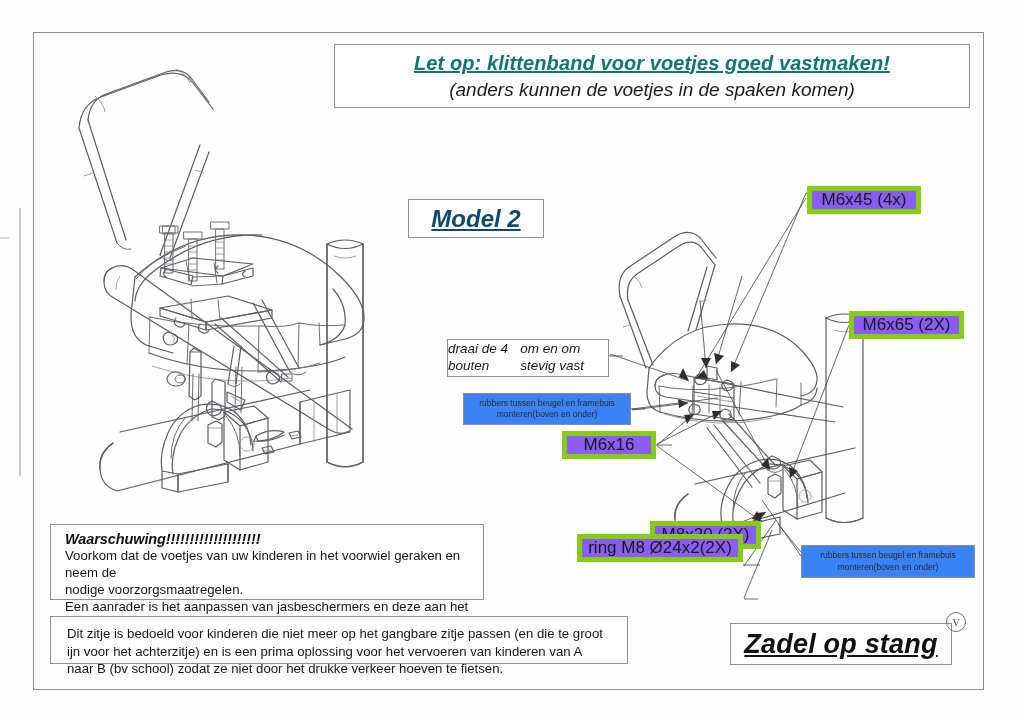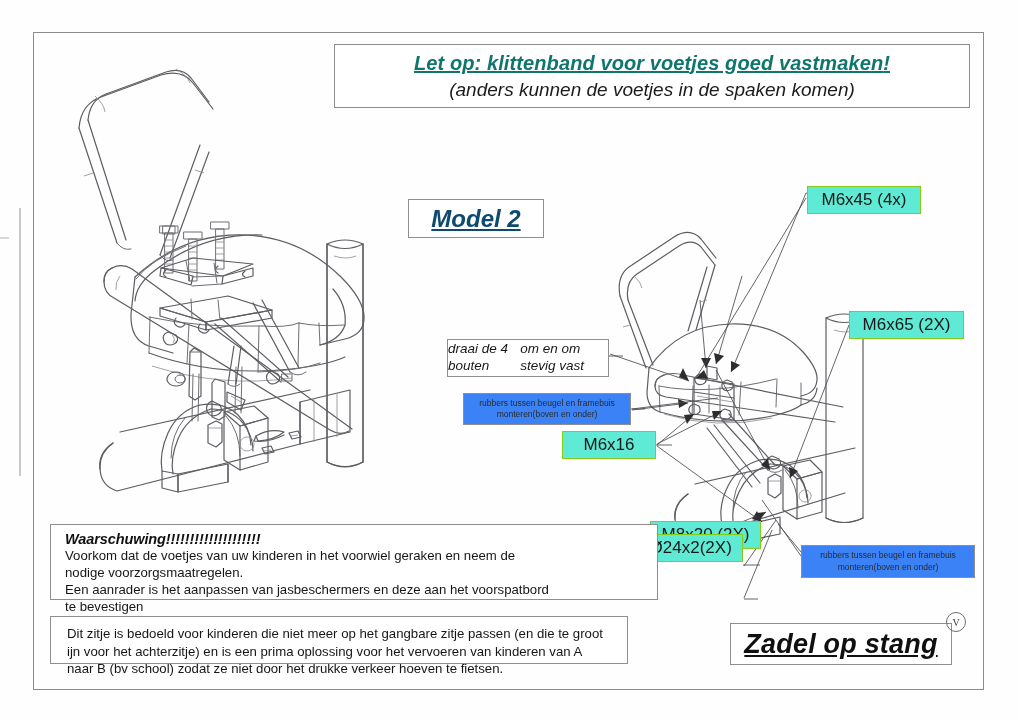--- a/index.html
+++ b/index.html
@@ -66,21 +66,21 @@
   }
   .v-mark{
     position:absolute;left:946px;top:612px;width:18px;height:18px;
     border:1px solid #6d6d72;border-radius:50%;
     display:flex;align-items:center;justify-content:center;
     font-size:10px;color:#3b3b3e;font-family:"Liberation Serif",serif;
   }
 
   
   .cal{
-    position:absolute;box-sizing:border-box;border:1px solid #84cc16;background:#5eead4;
+    position:absolute;box-sizing:border-box;border:5px solid #84cc16;background:#8b5cf6;
     display:flex;align-items:center;justify-content:center;
     font-size:17px;color:#181818;white-space:nowrap;
   }
   .cal-m645{left:807px;top:186px;width:114px;height:28px;}
   .cal-m665{left:849px;top:311px;width:115px;height:28px;}
   .cal-m616{left:562px;top:431px;width:94px;height:28px;}
   .cal-m820{left:602px;top:521px;width:111px;height:28px;margin-left:48px;}
   .cal-ring{left:577px;top:534px;width:166px;height:28px;}
   .cal-borg{left:586px;top:585px;width:158px;height:29px;}
 
@@ -93,21 +93,21 @@
   .note-rub{
     position:absolute;box-sizing:border-box;border:1px solid #8d8d92;background:#3b82f6;
     display:flex;flex-direction:column;align-items:center;justify-content:center;
     font-size:8.5px;color:#2a2a2d;line-height:1.35;text-align:center;
   }
   .rub-1{left:463px;top:393px;width:168px;height:32px;}
   .rub-2{left:801px;top:545px;width:174px;height:33px;}
 
   
   .warn-box{
-    left:50px;top:524px;width:608px;height:76px;padding:6px 0 0 14px;
+    left:50px;top:524px;width:434px;height:76px;padding:6px 0 0 14px;
   }
   .warn-title{
     font-style:italic;font-weight:bold;font-size:14.5px;color:#111;letter-spacing:-.1px;
   }
   .warn-body{
     font-size:13.2px;color:#161616;line-height:1.28;margin-top:1px;
   }
   .desc-box{
     left:50px;top:616px;width:578px;height:48px;padding:8px 0 0 16px;
   }

